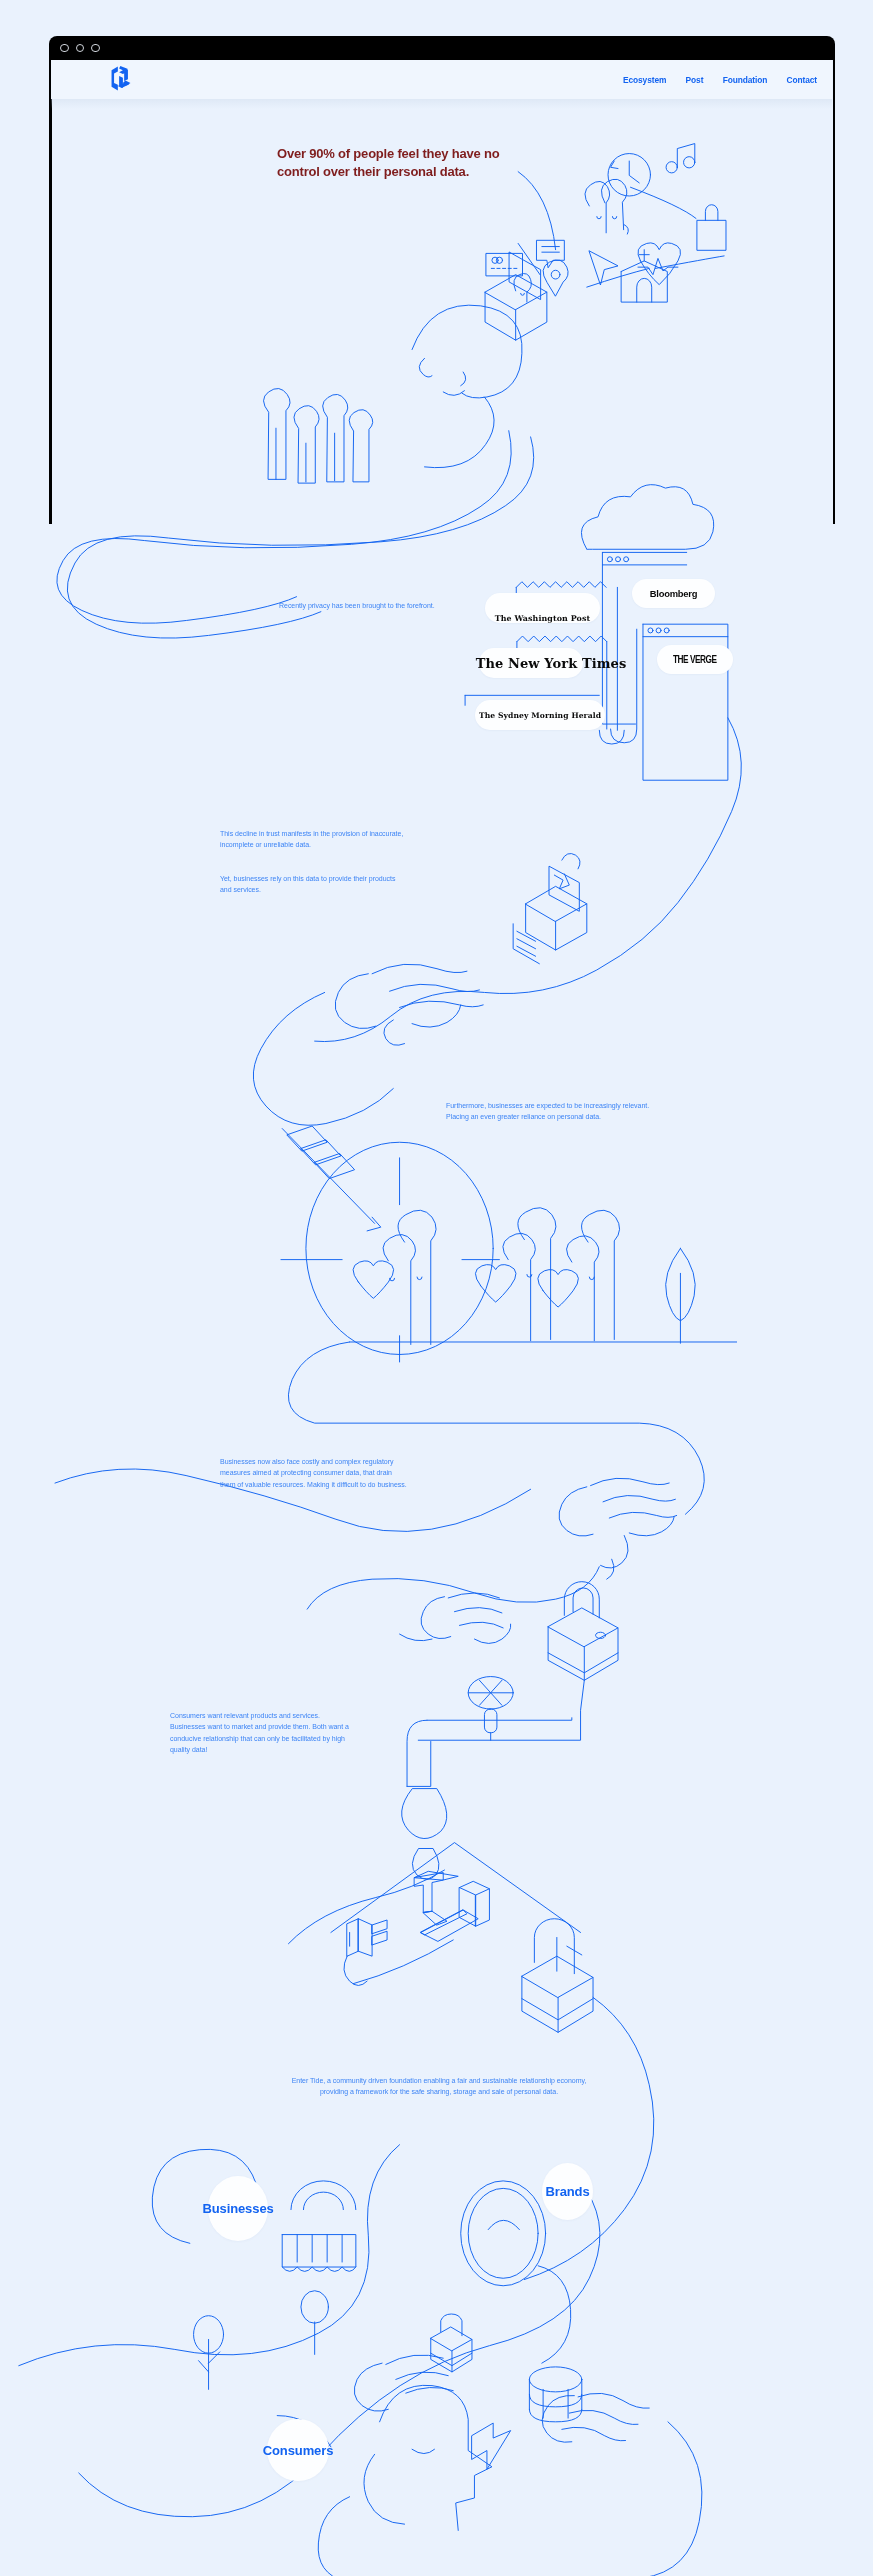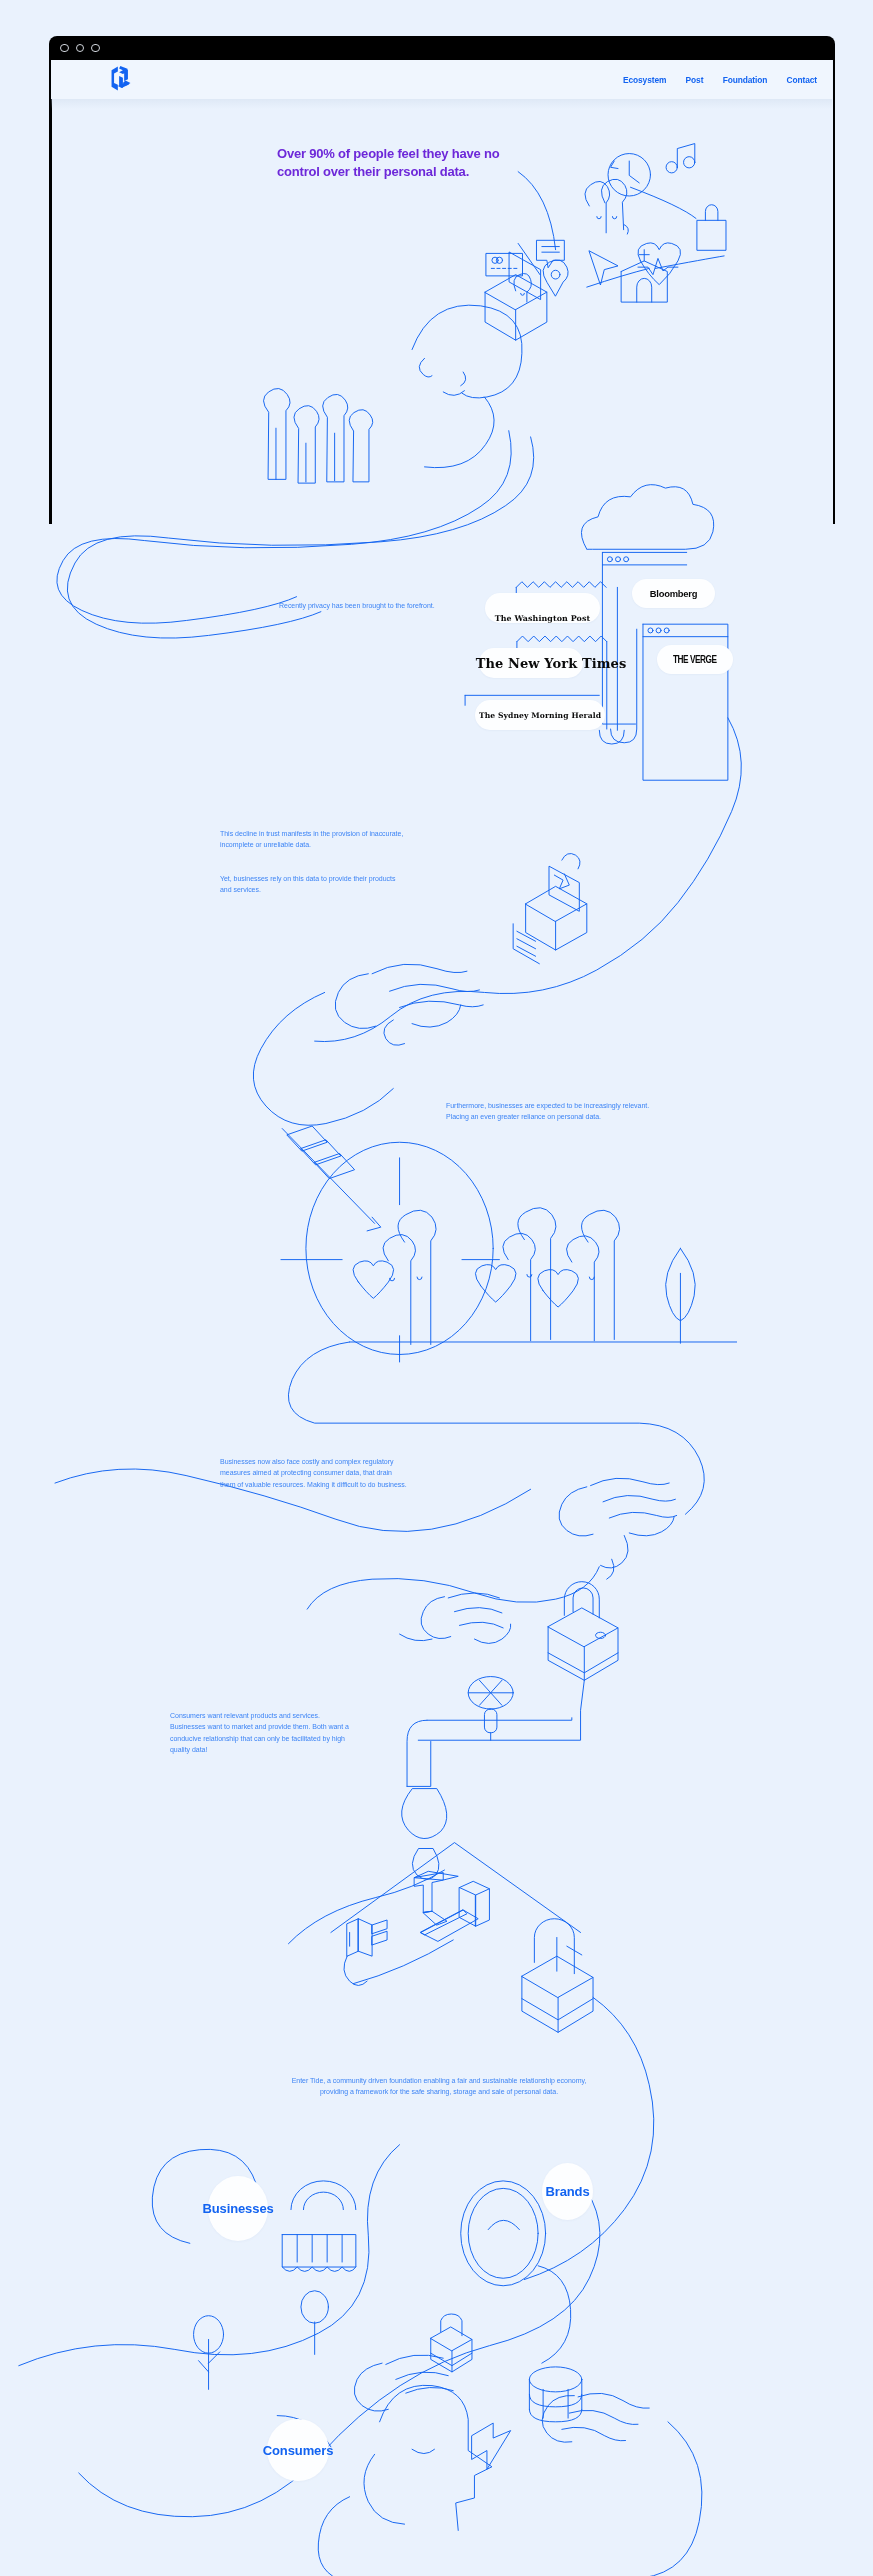--- a/index.html
+++ b/index.html
@@ -99,21 +99,21 @@
     cursor: pointer;
     white-space: nowrap;
   }
 
   
   .hero-heading {
     position: absolute;
     left: 277px;
     top: 145px;
     width: 225px;
-    color: #6d28d9;
+    color: #7f1d1d;
     font-size: 13px;
     font-weight: bold;
     line-height: 1.39;
     letter-spacing: -0.2px;
     z-index: 7;
   }
   .body-copy {
     position: absolute;
     color: #3d84f5;
     font-size: 7px;

